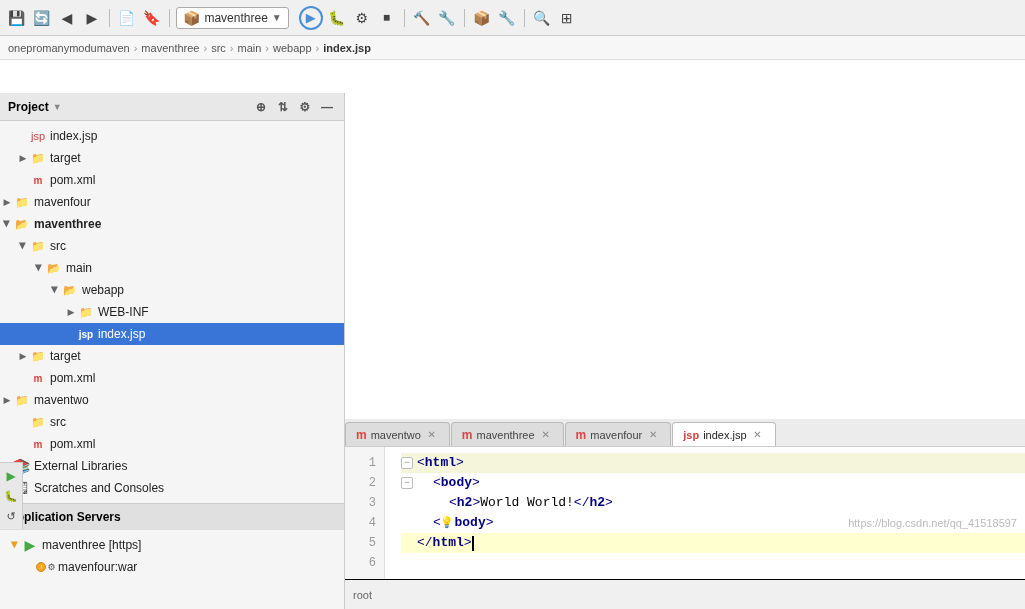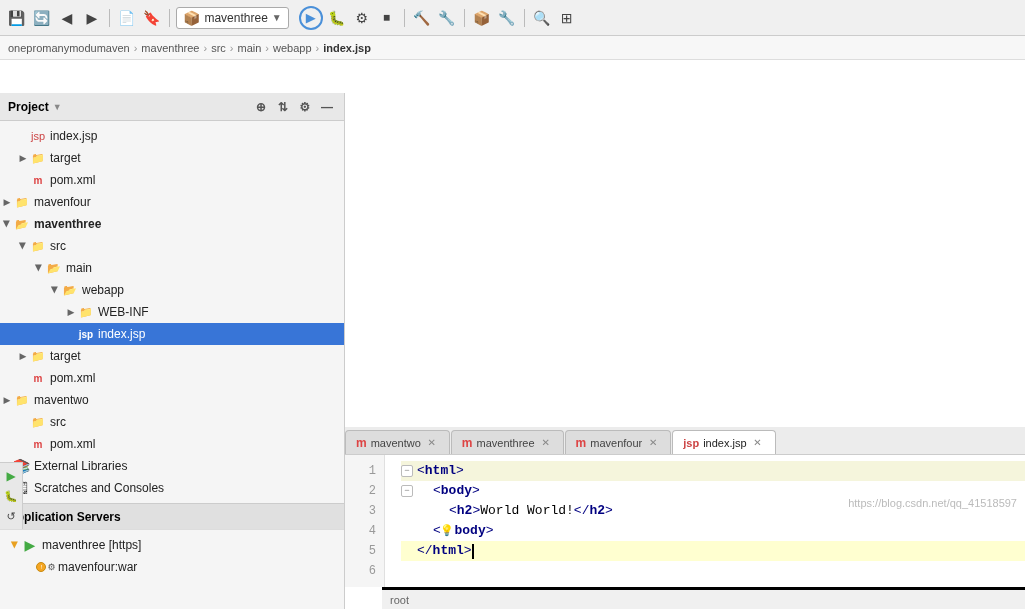--- a/index.html
+++ b/index.html
@@ -257,35 +257,34 @@
       background: #fff;
       flex-shrink: 0;
     }
 
     .tag { color: #000080; font-weight: bold; }
     .tag-bracket { color: #000080; }
     .content-text { color: #000; }
 
     
     #status-bar {
-      height: 22px;
+      height: 30px;
       background: #f0f0f0;
-      border-top: 3px solid #000000;
+      border-top: 1px solid #000000;
       display: flex;
       align-items: center;
       padding: 0 8px;
       font-size: 11px;
       color: #666;
-      margin-left: 37px;
     }
 
     
     #watermark {
       position: absolute;
-      bottom: 100px;
+      bottom: 80px;
       right: 8px;
       font-size: 11px;
       color: #bbb;
       pointer-events: none;
     }
 
     
     ::-webkit-scrollbar { width: 8px; height: 8px; }
     ::-webkit-scrollbar-track { background: #f1f1f1; }
     ::-webkit-scrollbar-thumb { background: #ccc; border-radius: 4px; }

